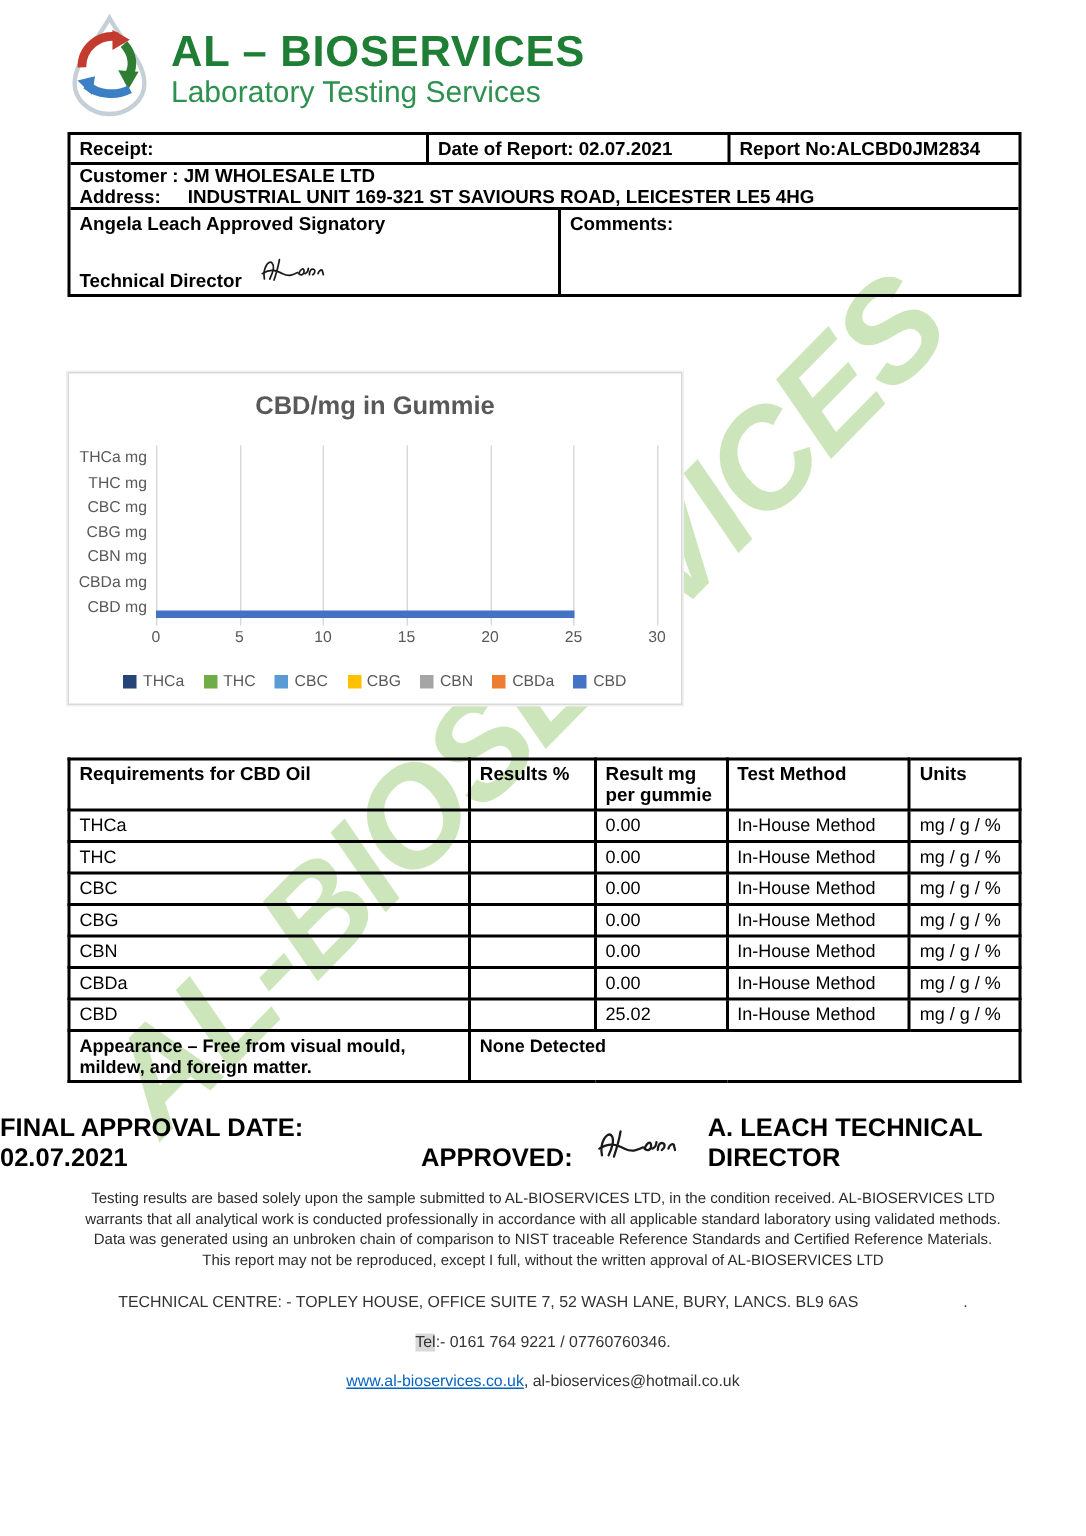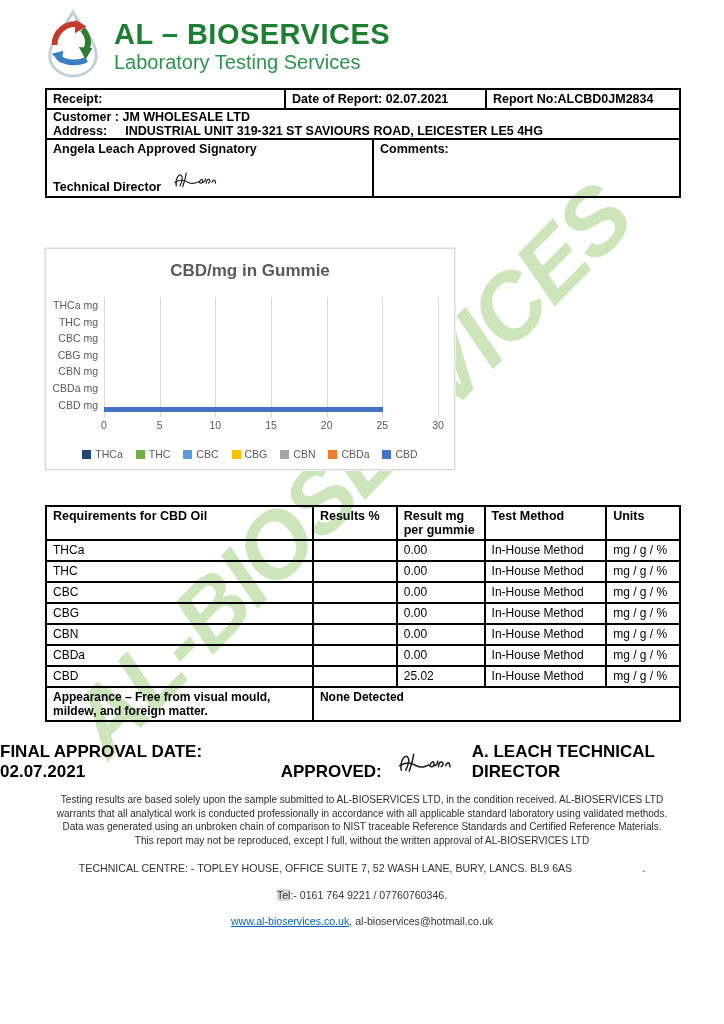--- a/index.html
+++ b/index.html
@@ -95,21 +95,21 @@
   <div class="layer itbl">
     <div class="irow">
       <div class="icell w1">Receipt:</div>
       <div class="icell w2">Date of Report: 02.07.2021</div>
       <div class="icell wf">Report No:ALCBD0JM2834</div>
     </div>
     <div class="irow">
       <div class="icell wf" style="padding:0;">
         <div class="custline">Customer : JM WHOLESALE LTD</div>
         <div class="custline">
-          <span>Address:</span><span class="addr-val">INDUSTRIAL UNIT 319-321 ST SAVIOURS ROAD, LEICESTER LE5 4HG</span>
+          <span>Address:</span><span class="addr-val">INDUSTRIAL UNIT 169-321 ST SAVIOURS ROAD, LEICESTER LE5 4HG</span>
         </div>
       </div>
     </div>
     <div class="irow">
       <div class="icell wsig sigcell">
         <span>Angela Leach Approved Signatory</span>
         <span class="sigline">
           <span>Technical Director</span>
           <span>
             <svg width="52" height="20" viewBox="0 0 70 28">

